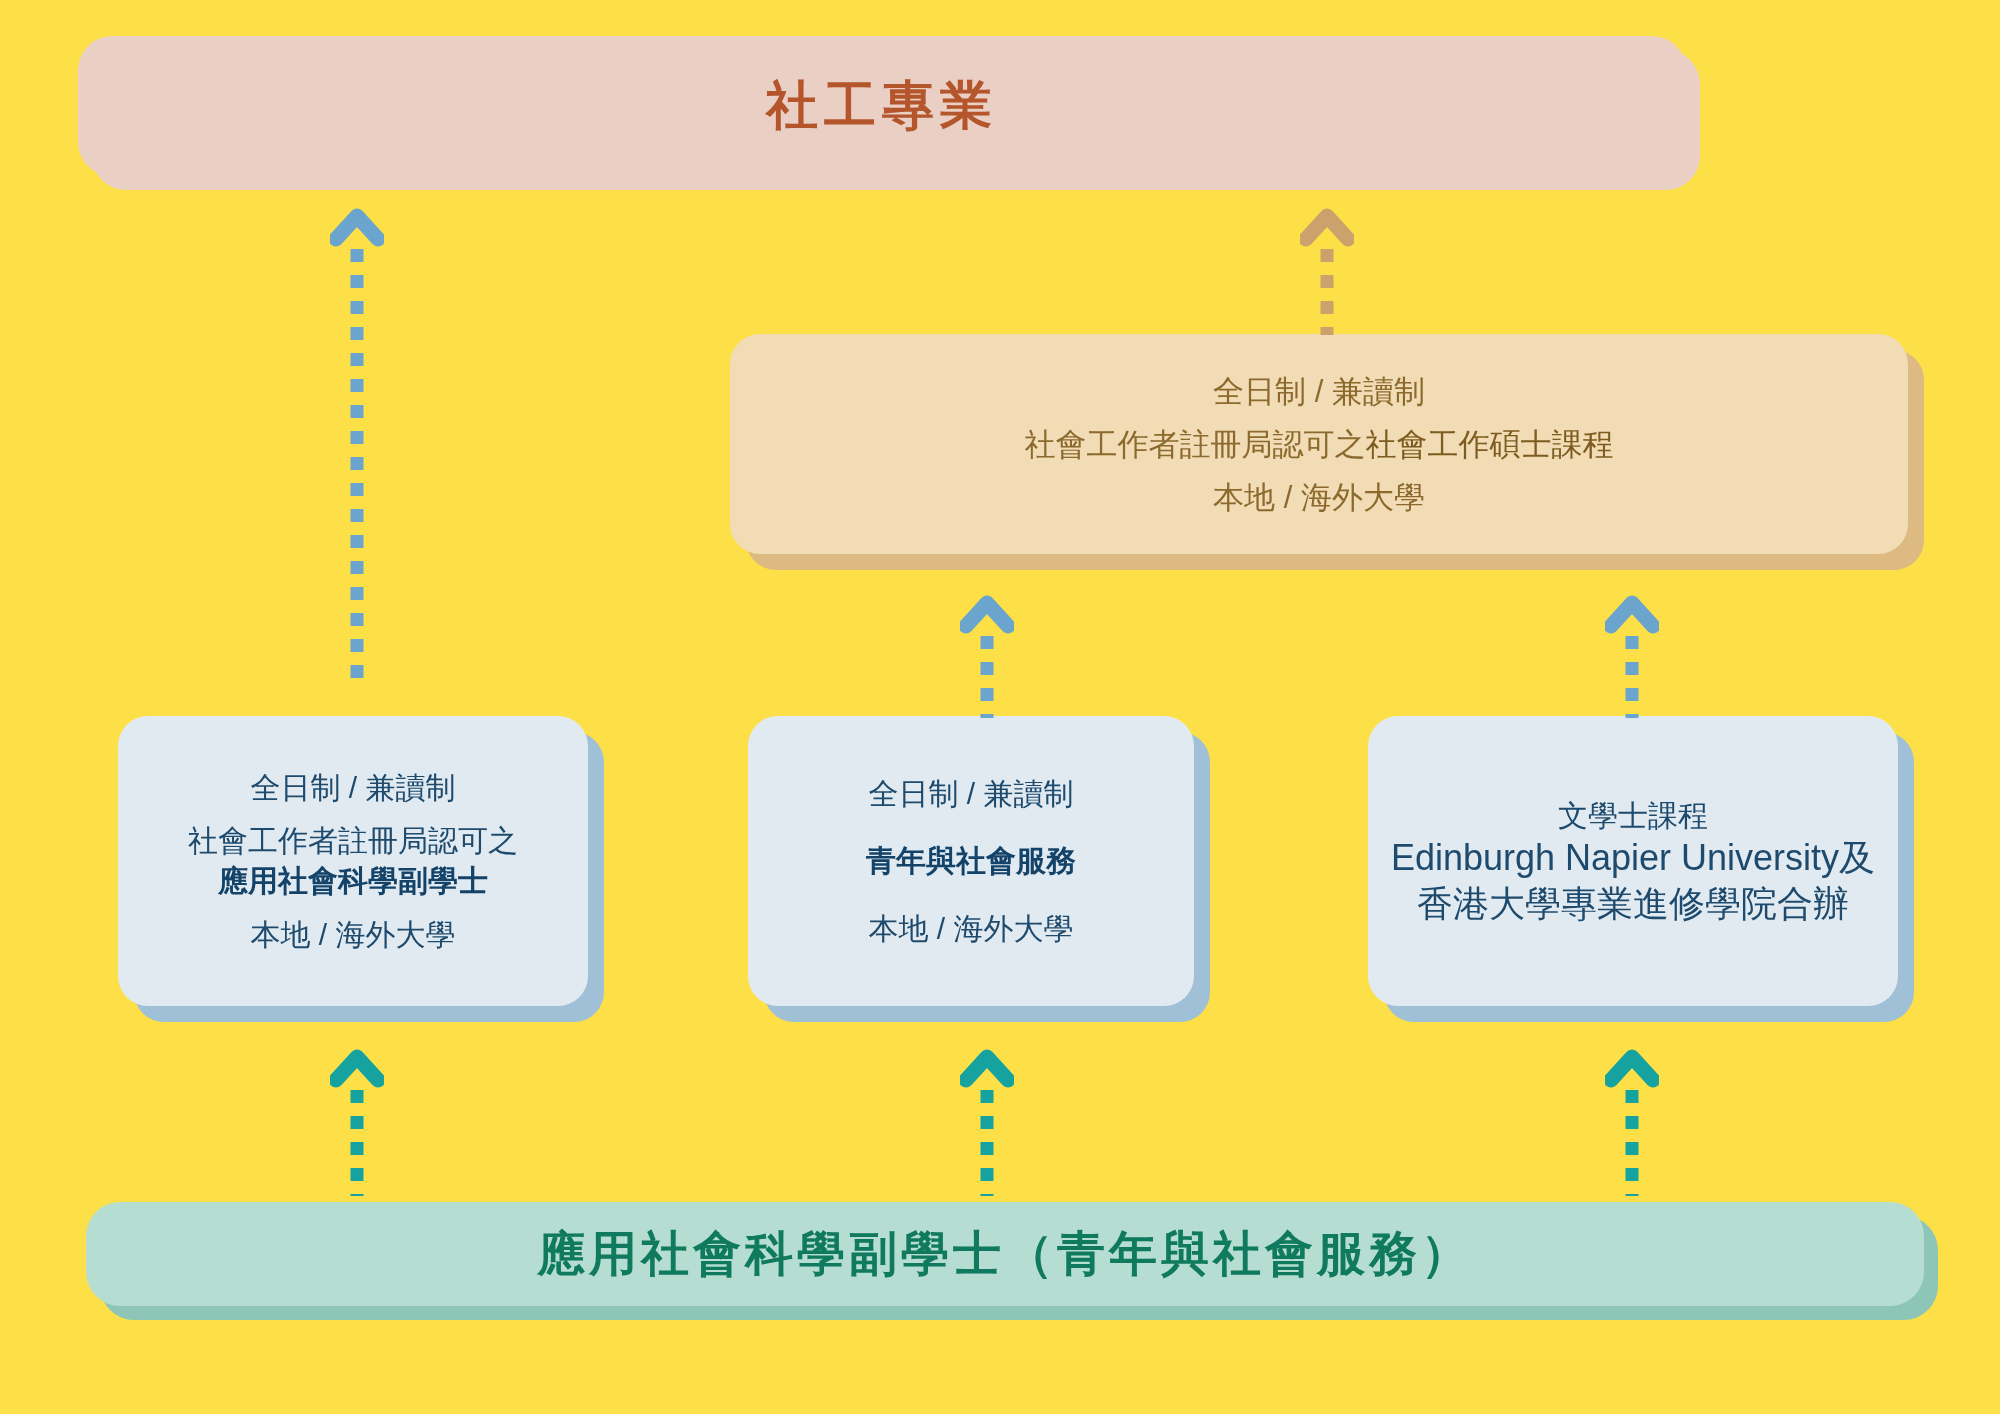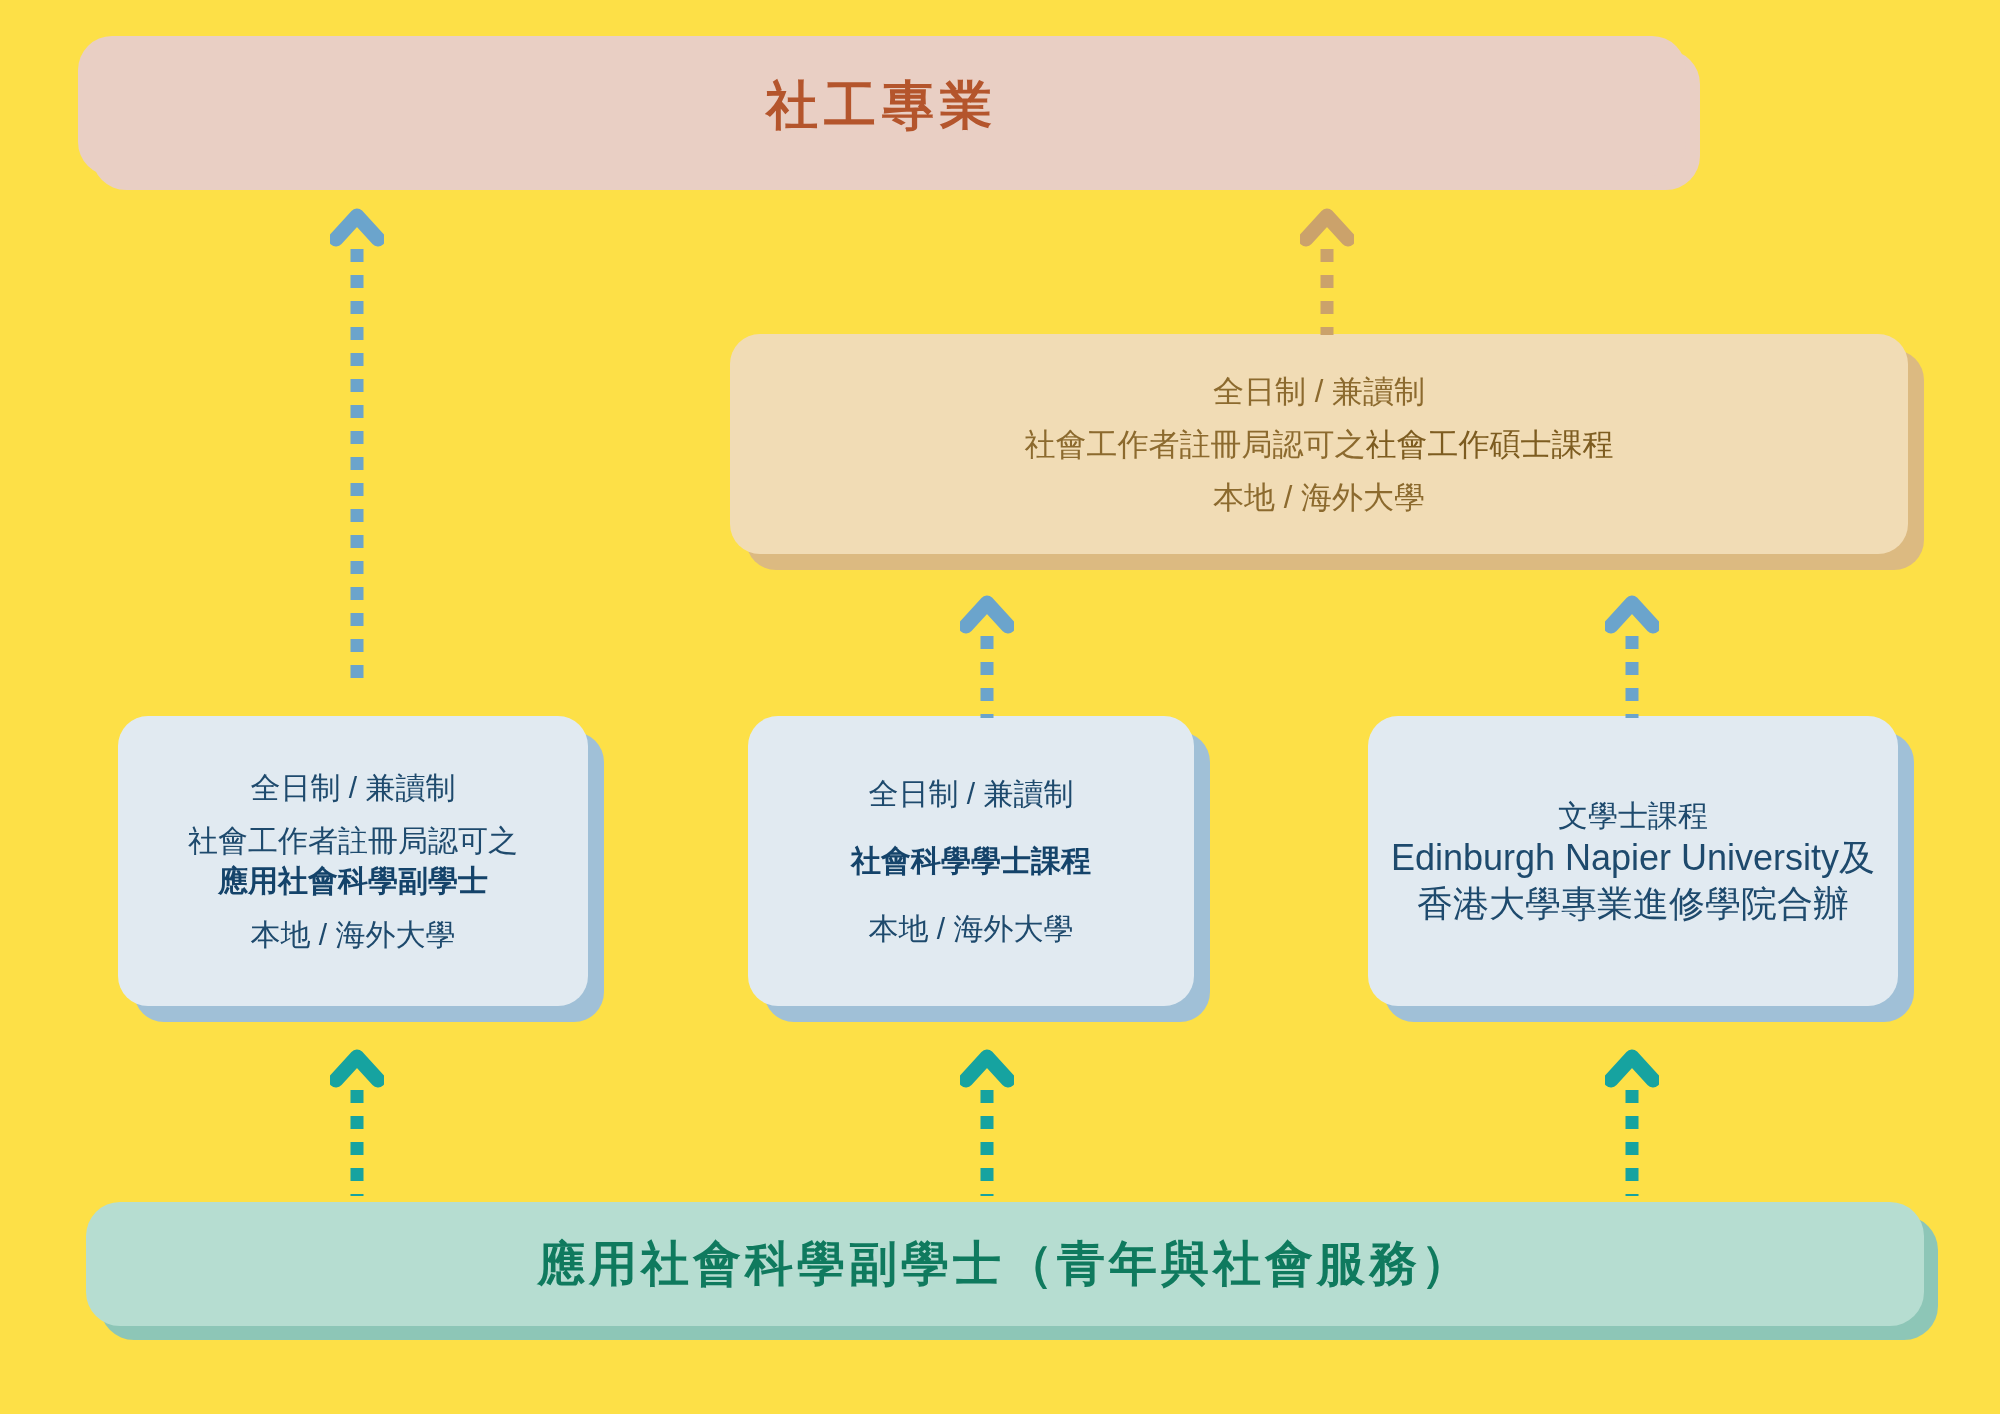--- a/index.html
+++ b/index.html
@@ -53,21 +53,21 @@
   #top-banner .face  { background: #e9cfc4; }
   #top-banner .shade { background: #e9cfc4; }
   #top-banner .txt {
     color: #b4552c;
     font-size: 52px;
     font-weight: 700;
     letter-spacing: 6px;
   }
 
   
-  #bottom-banner { left: 86px; top: 1202px; width: 1838px; height: 124px; }
+  #bottom-banner { left: 86px; top: 1202px; width: 1838px; height: 104px; }
   #bottom-banner .face  { background: #b6ddd1; }
   #bottom-banner .shade { background: #8dc6b7; }
   #bottom-banner .txt {
     color: #0f7a5e;
     font-size: 48px;
     font-weight: 700;
     letter-spacing: 4px;
   }
 
   
@@ -243,21 +243,21 @@
       <div class="line sp">本地 / 海外大學</div>
     </div>
   </div>
 
   <div class="bcard" id="bachelor-ss">
     <div class="shade"></div>
     <div class="face"></div>
     <div class="body">
       <div class="line sp">全日制 / 兼讀制</div>
       <div class="line sp">
-        <b>社會科學學士課程</b>
+        <b>青年與社會服務</b>
       </div>
       <div class="line sp">本地 / 海外大學</div>
     </div>
   </div>
 
   <div class="bcard" id="bachelor-ba">
     <div class="shade"></div>
     <div class="face"></div>
     <div class="body">
       <div class="line">文學士課程</div>

